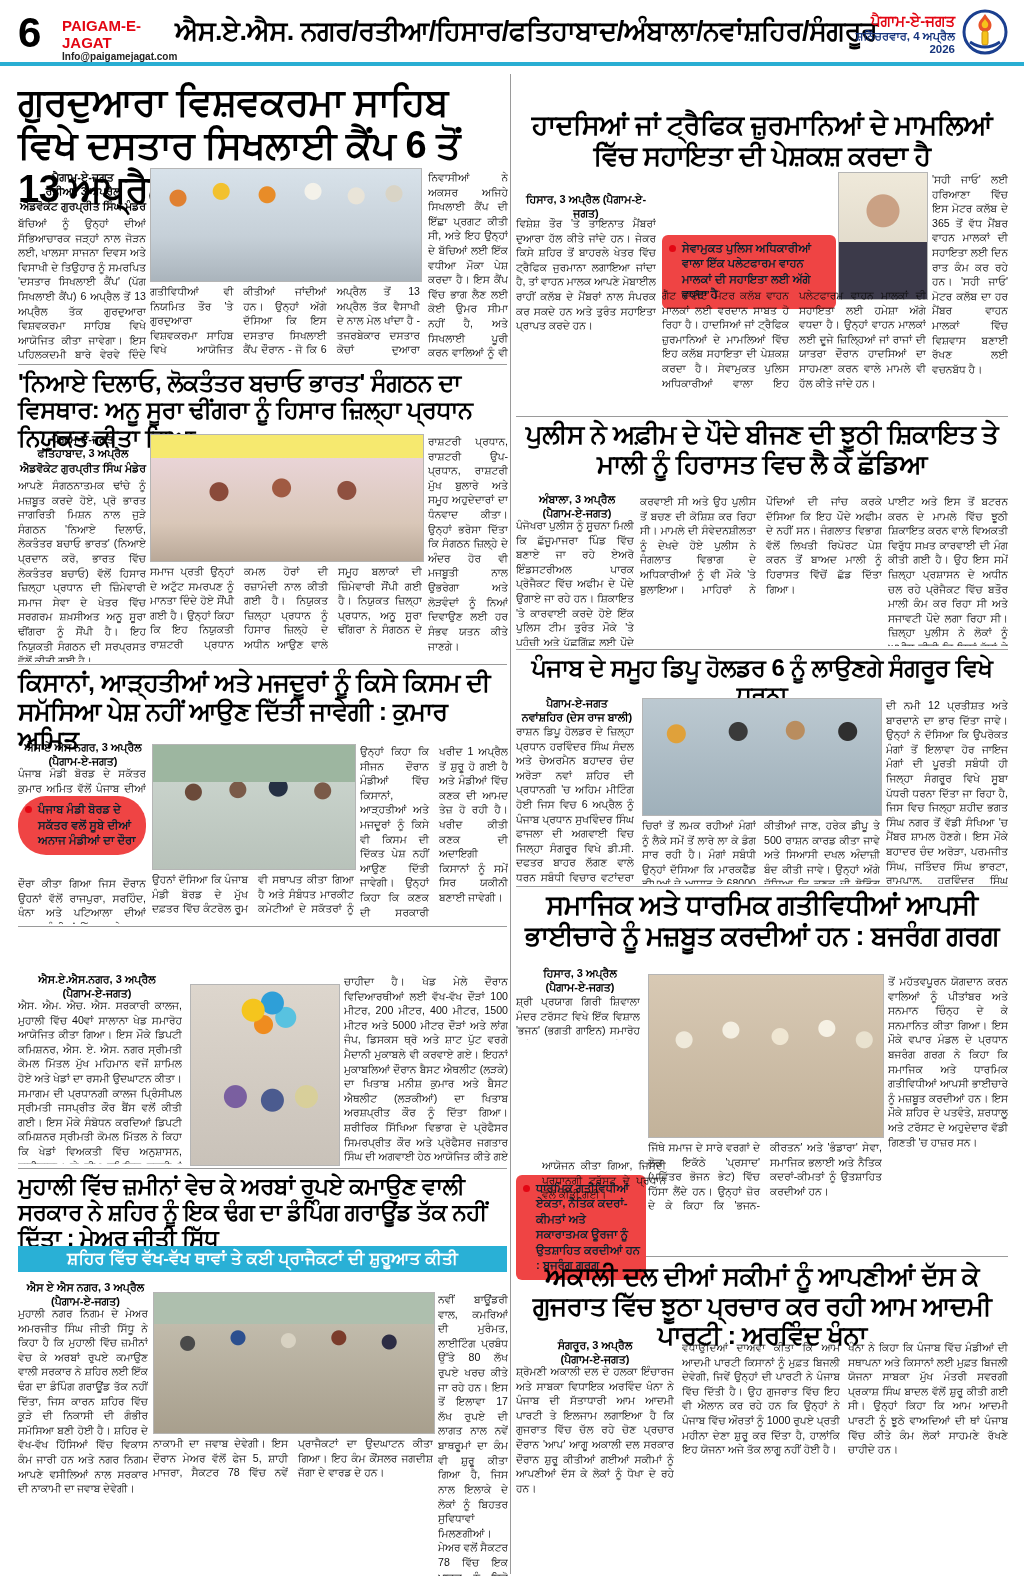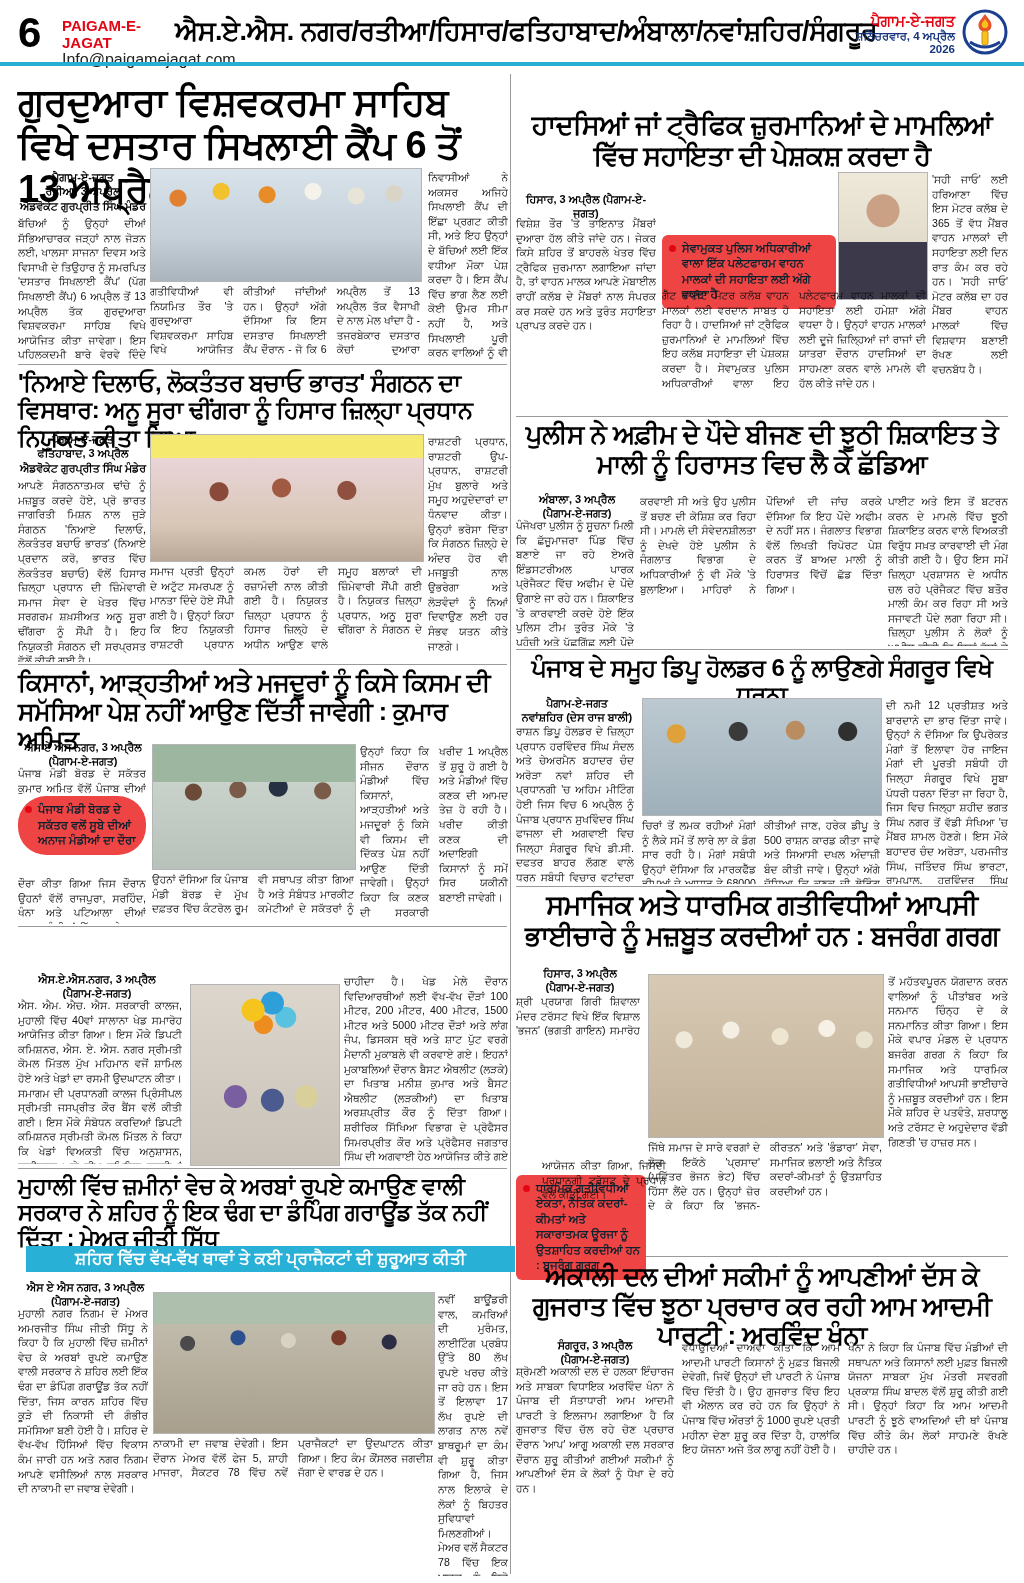--- a/index.html
+++ b/index.html
@@ -2,36 +2,36 @@
 <html><head>
 <meta charset="utf-8">
 <style>
   html,body{margin:0;padding:0;background:#e9e9e9;}
   #page{position:relative;width:1024px;height:1583px;background:#ffffff;overflow:hidden;
         font-family:"Liberation Sans","DejaVu Sans",sans-serif;color:#111;}
   .abs{position:absolute;}
   
   .pagenum{font-size:42px;font-weight:800;color:#000;line-height:1;}
   .brand{color:#e30613;font-weight:800;font-size:15px;line-height:1.1;}
-  .email{color:#222;font-size:16px;font-weight:400;}
+  .email{color:#222;font-size:10px;font-weight:700;}
   .masthead{font-weight:700;font-size:27px;color:#000;letter-spacing:-0.5px;white-space:nowrap;}
   .papername{color:#e30613;font-weight:800;font-size:15px;text-align:right;}
   .dateline{color:#16357e;font-weight:700;font-size:11.5px;text-align:right;}
   .toprule{background:#29aed3;}
   
   .headline{font-weight:800;color:#000;line-height:1.14;letter-spacing:-0.5px;}
   .center{text-align:center;}
   .byline{font-weight:700;font-size:11px;text-align:center;line-height:1.3;color:#000;}
   .body{font-size:10.6px;line-height:1.38;text-align:justify;color:#101010;overflow:hidden;}
   .cols2{column-count:2;column-gap:10px;}
   .cols3{column-count:3;column-gap:10px;}
   .kicker{background:#29b0d6;color:#fff;font-weight:800;text-align:center;
           font-size:17px;line-height:26px;letter-spacing:-0.3px;}
   .subhead{background:#29b0d6;color:#fff;font-weight:800;text-align:center;
-           font-size:17px;line-height:26px;margin-left:8px;}
+           font-size:17px;line-height:26px;}
   .bulletbox{background:#ef4444;border-radius:6px;padding:6px 6px 6px 20px;
              font-weight:800;font-size:11.5px;line-height:1.35;color:#09222e;position:relative;}
   .bulletbox::before{content:"";position:absolute;left:7px;top:10px;width:7px;height:7px;
              border-radius:50%;background:#e30613;}
   .photo{border:1px solid #b5b5b5;}
   .hline{background:#9a9a9a;height:1px;}
   .vline{background:#9a9a9a;width:1px;}
   
   .ph-a{background:
     radial-gradient(circle at 10% 26%,#e08030 0 8px,transparent 9px),

